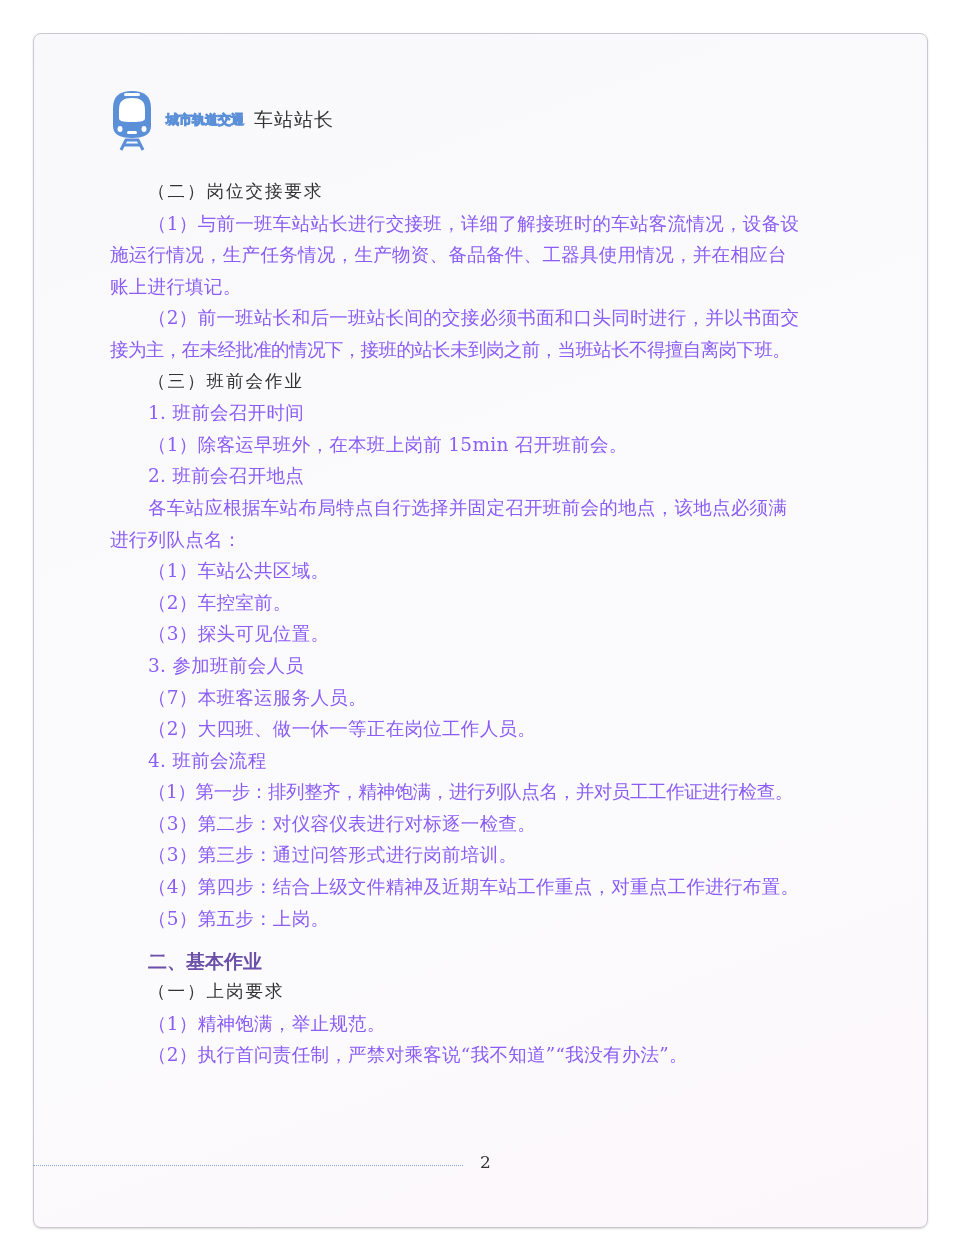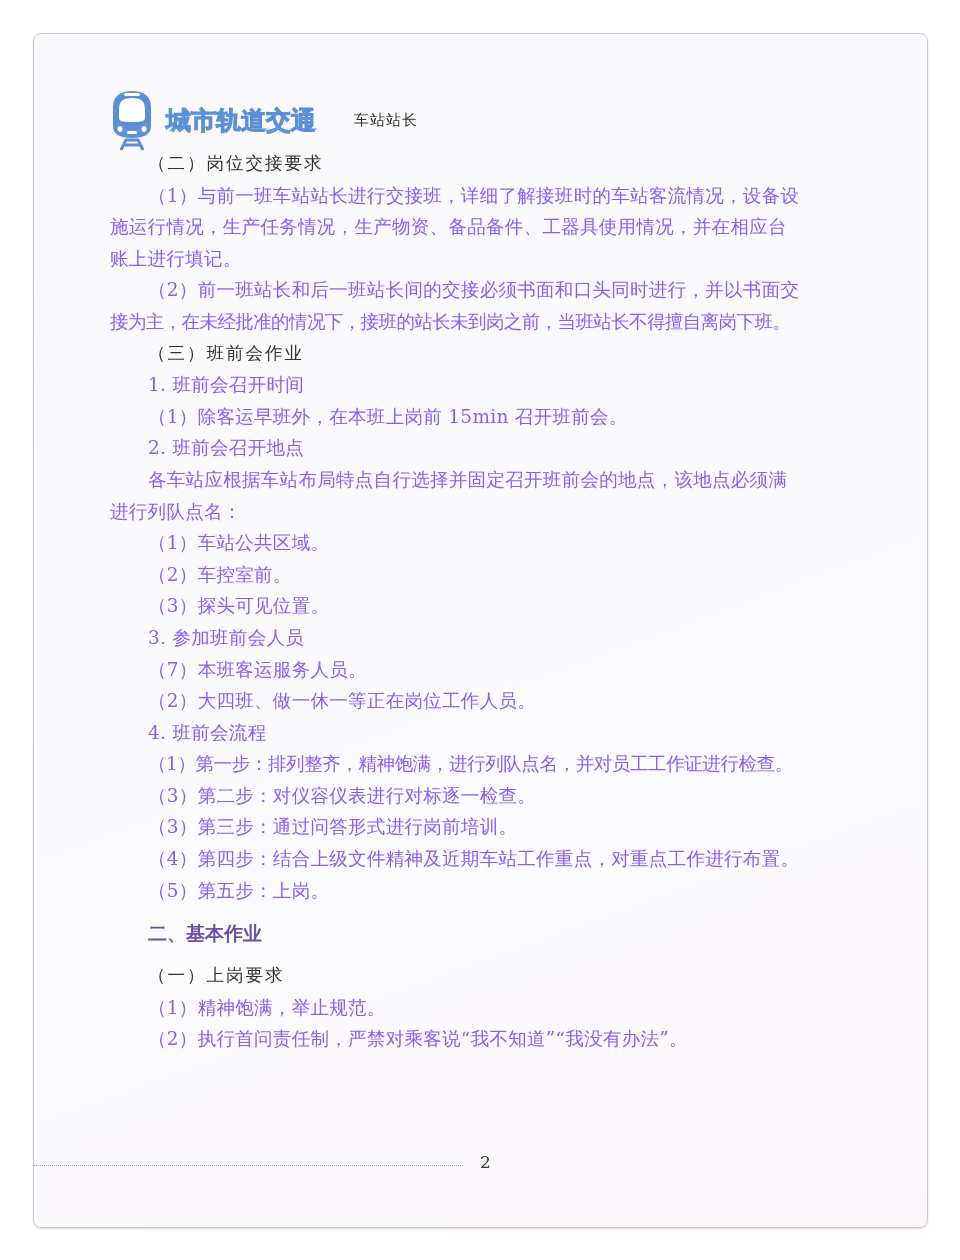--- a/index.html
+++ b/index.html
@@ -10,31 +10,31 @@
   }
   .page {
     position: absolute; left: 33px; top: 33px; width: 893px; height: 1193px;
     background: linear-gradient(160deg, #f9f9fb 0%, #fbfbfd 60%, #fcf7fb 100%);
     border: 1px solid #c9c9cf; border-radius: 8px;
     box-shadow: 0 1px 2px rgba(0,0,0,0.15);
   }
   .header { position: absolute; left: 108px; top: 88px; height: 64px; display: flex; align-items: center; }
   .train-icon { width: 48px; height: 64px; margin-right: 10px; }
   .series-title {
-    font-family: "DejaVu Serif", serif; font-weight: bold; font-size: 25px;
+    font-family: "DejaVu Serif", serif; font-weight: bold; font-size: 13px;
     color: #cfe0f7; -webkit-text-stroke: 1px #5b8fd8; letter-spacing: 0px; margin-right: 10px;
   }
-  .book-title { font-family: "DejaVu Sans", sans-serif; font-size: 15px; color: #333; letter-spacing: 1px; margin-left: 28px; }
-  .content { position: absolute; left: 110px; top: 148px; width: 760px; }
+  .book-title { font-family: "DejaVu Sans", sans-serif; font-size: 19px; color: #333; letter-spacing: 1px; }
+  .content { position: absolute; left: 110px; top: 176px; width: 760px; }
   .line { font-size: 18.5px; line-height: 31.6px; color: #8b5cf6; white-space: nowrap; letter-spacing: 0.3px; }
   .ind { padding-left: 38px; }
   .kai { font-family: "DejaVu Serif", serif; font-size: 17.5px; letter-spacing: 2px; color: #333; }
   .section-h {
     font-family: "DejaVu Sans", sans-serif; font-weight: bold; font-size: 19px;
-    color: #6b4fa8; margin-top: 12px; margin-bottom: 12px; padding-left: 38px; line-height: 30px;
+    color: #6b4fa8; margin-top: 12px; padding-left: 38px; line-height: 30px;
   }
   .footer-line { position: absolute; left: 33px; top: 1165px; width: 430px; border-top: 1px dotted #8aa8d8; }
   .page-num { position: absolute; left: 480px; top: 1152px; font-size: 17px; color: #333; }
 </style>
 </head>
 <body>
 
 <div class="page"></div>
 
 <div class="header">

